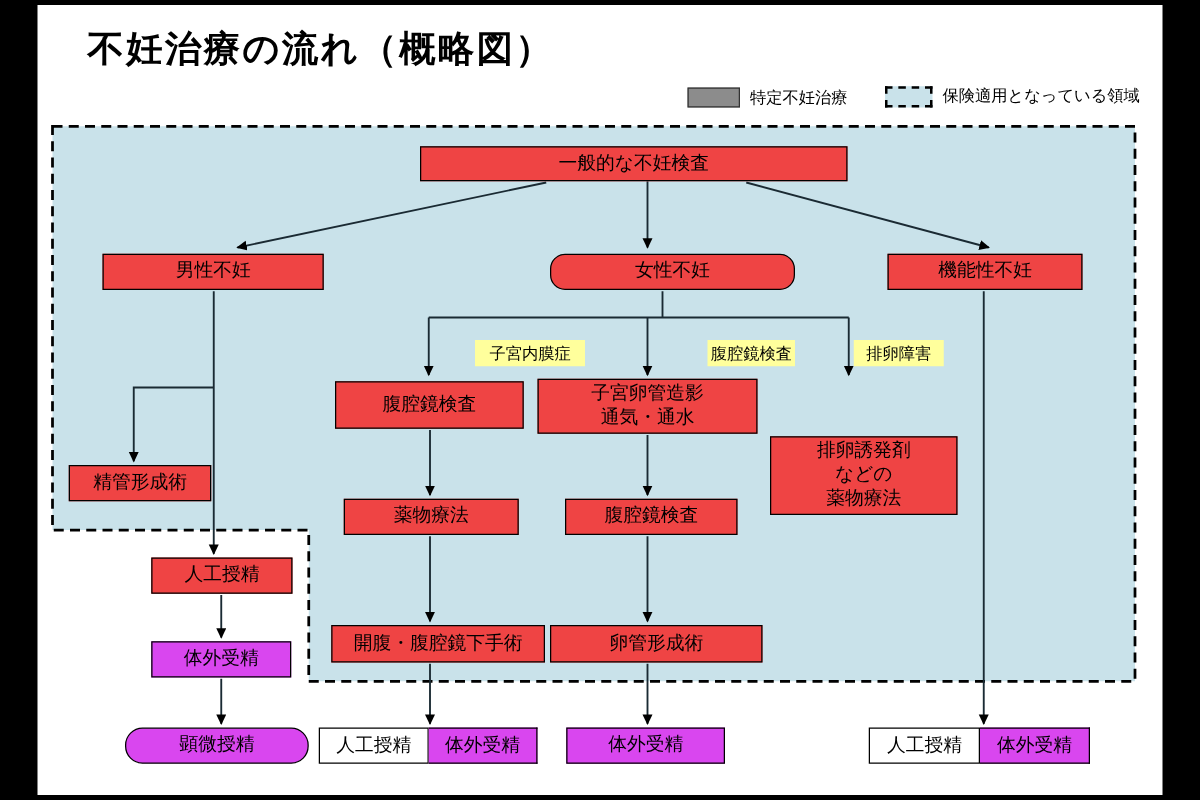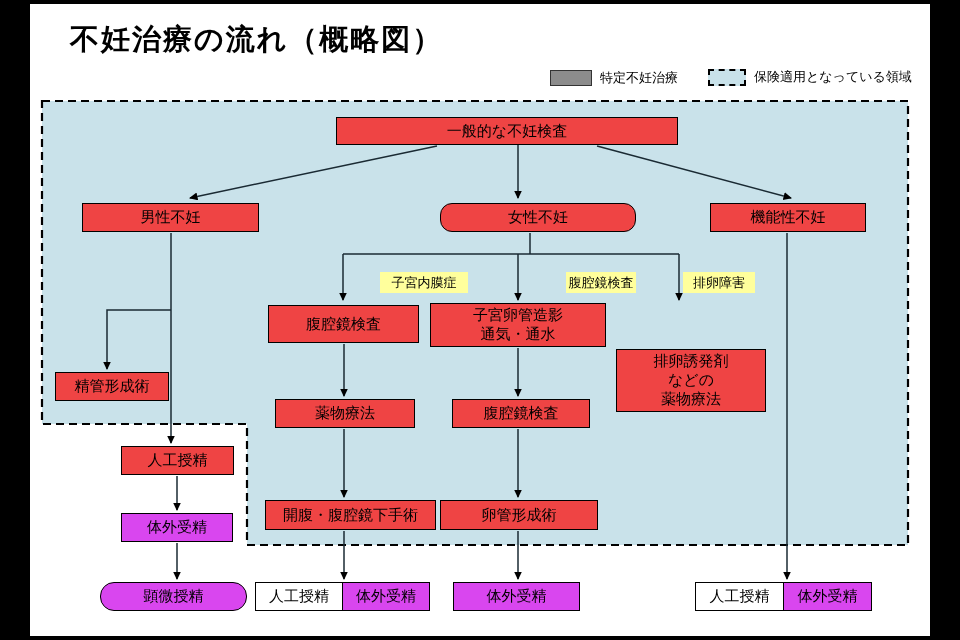--- a/index.html
+++ b/index.html
@@ -87,21 +87,21 @@
 薬物療法</div>
 
 <div class="n" style="left:55px;top:372px;width:114px;height:29px;font-family:Liberation Serif, serif;">精管形成術</div>
 <div class="n" style="left:275px;top:399px;width:140px;height:29px;">薬物療法</div>
 <div class="n" style="left:452px;top:399px;width:138px;height:29px;">腹腔鏡検査</div>
 
 <div class="n" style="left:121px;top:446px;width:113px;height:29px;">人工授精</div>
 <div class="n gray" style="left:121px;top:513px;width:112px;height:29px;">体外受精</div>
 
 <div class="n" style="left:265px;top:500px;width:171px;height:30px;">開腹・腹腔鏡下手術</div>
-<div class="n" style="left:440px;top:500px;width:158px;height:30px;">卵管形成術</div>
+<div class="n" style="left:440px;top:500px;width:170px;height:30px;">卵管形成術</div>
 
 <div class="n gray" style="left:100px;top:582px;width:147px;height:29px;border-radius:14px;">顕微授精</div>
 
 <div class="combo" style="left:255px;top:582px;width:175px;height:29px;">
   <div class="half">人工授精</div>
   <div class="half gray">体外受精</div>
 </div>
 
 <div class="n gray" style="left:453px;top:582px;width:127px;height:29px;">体外受精</div>
 

